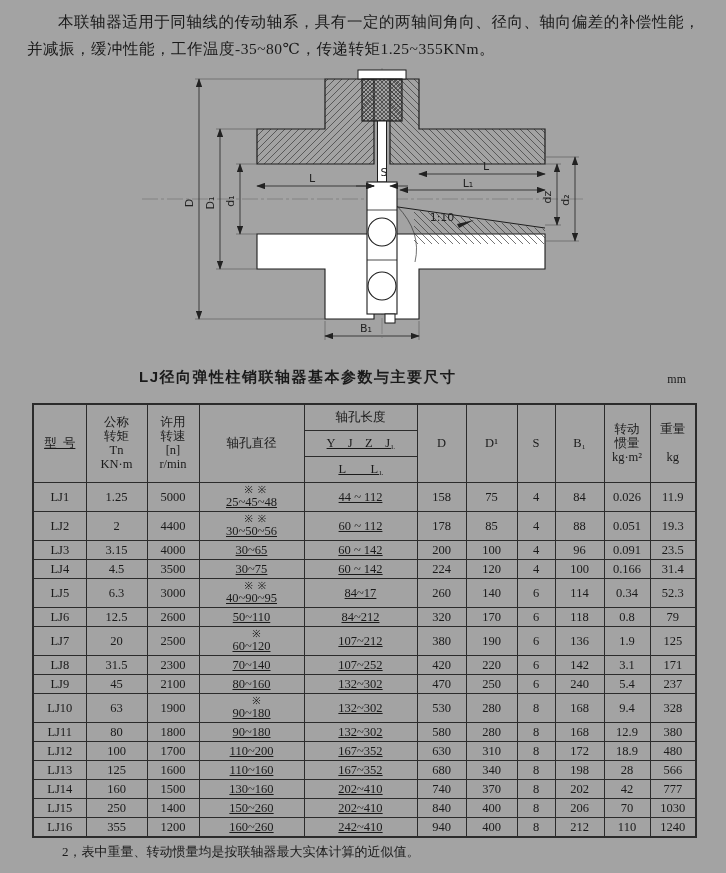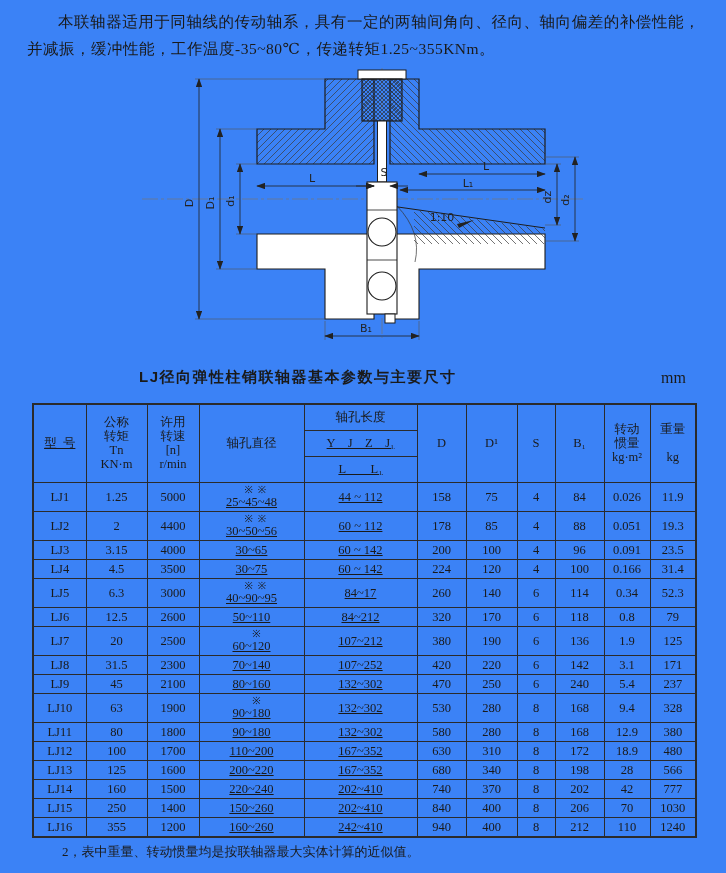--- a/index.html
+++ b/index.html
@@ -1,34 +1,34 @@
 <!DOCTYPE html>
 <html><head>
 <meta charset="utf-8">
 <style>
   * { margin:0; padding:0; box-sizing:border-box; }
   html,body { background:#ffffff; }
   .page {
     position:relative; width:726px; height:873px; margin:0 auto;
-    background:#3b82f6; overflow:hidden; color:#1a1a1a;
+    background:#a3a3a3; overflow:hidden; color:#1a1a1a;
     font-family:"Liberation Serif","DejaVu Serif",serif;
   }
   
   .intro {
     padding:8px 26px 0 27px; font-size:15.5px; line-height:27px;
     text-align:justify; text-indent:2em; letter-spacing:0.5px;
   }
   
   .fig-wrap { margin:2px 0 0 112px; width:502px; }
   svg text { font-size:11px; fill:#222; font-family:"DejaVu Sans","Liberation Sans",sans-serif; }
   
   .title-row { display:flex; align-items:flex-end; margin:10px 40px 0 139px;gap:16px; }
   .tbl-title { font-weight:700; font-size:15px; letter-spacing:1.5px;
                font-family:"Liberation Sans","DejaVu Sans",sans-serif; }
-  .tbl-unit { margin-left:auto; font-size:16px; }
+  .tbl-unit { margin-left:auto; font-size:12px; }
   
   table.main {
     margin:16px 0 0 32px; border-collapse:collapse; table-layout:fixed;
     width:663px; border:2px solid #2b2b2b; font-size:12.5px;
   }
   table.main th, table.main td {
     border:1px solid #2b2b2b; text-align:center; vertical-align:middle;
     font-weight:normal; padding:2px 0; line-height:14px;
   }
   th.pre, td.pre { white-space:pre;text-decoration:underline; }
@@ -364,36 +364,36 @@
           <td>8</td>
           <td>172</td>
           <td>18.9</td>
           <td>480</td>
         </tr>
         <tr>
           <td>LJ13</td>
           <td>125</td>
           <td>1600</td>
           <td>
-            <div class="val">200~220</div>
+            <div class="val">110~160</div>
           </td>
           <td class="pre">167~352</td>
           <td>680</td>
           <td>340</td>
           <td>8</td>
           <td>198</td>
           <td>28</td>
           <td>566</td>
         </tr>
         <tr>
           <td>LJ14</td>
           <td>160</td>
           <td>1500</td>
           <td>
-            <div class="val">220~240</div>
+            <div class="val">130~160</div>
           </td>
           <td class="pre">202~410</td>
           <td>740</td>
           <td>370</td>
           <td>8</td>
           <td>202</td>
           <td>42</td>
           <td>777</td>
         </tr>
         <tr>

